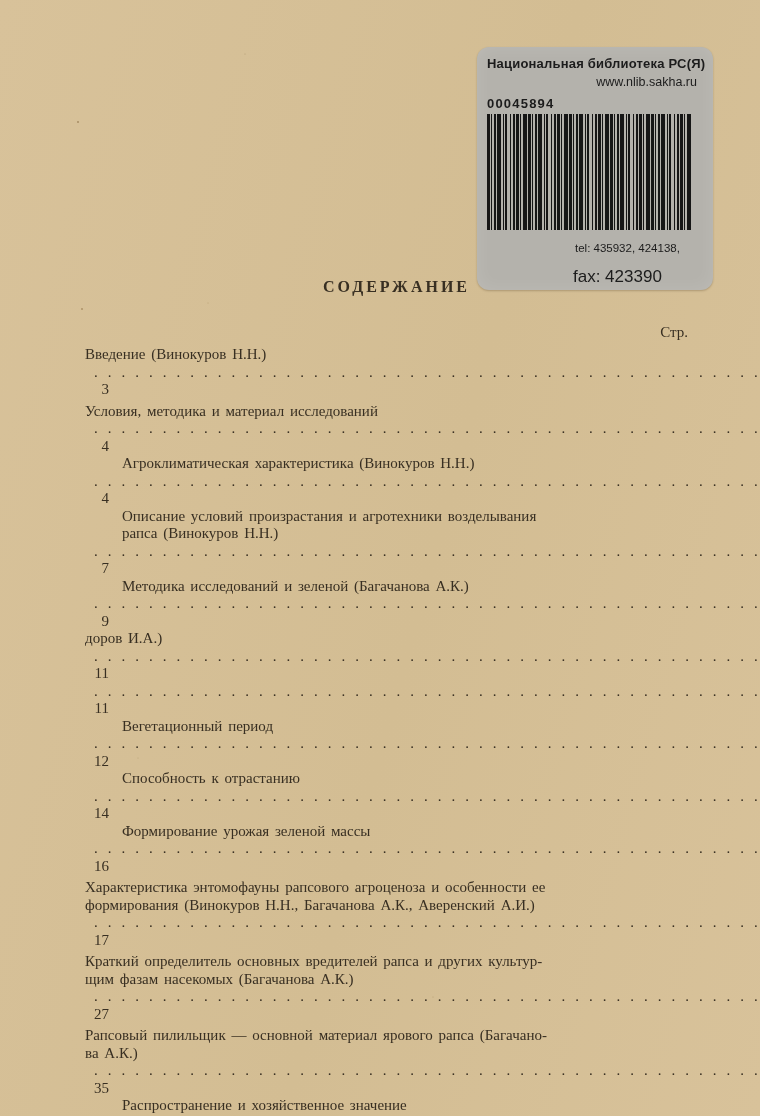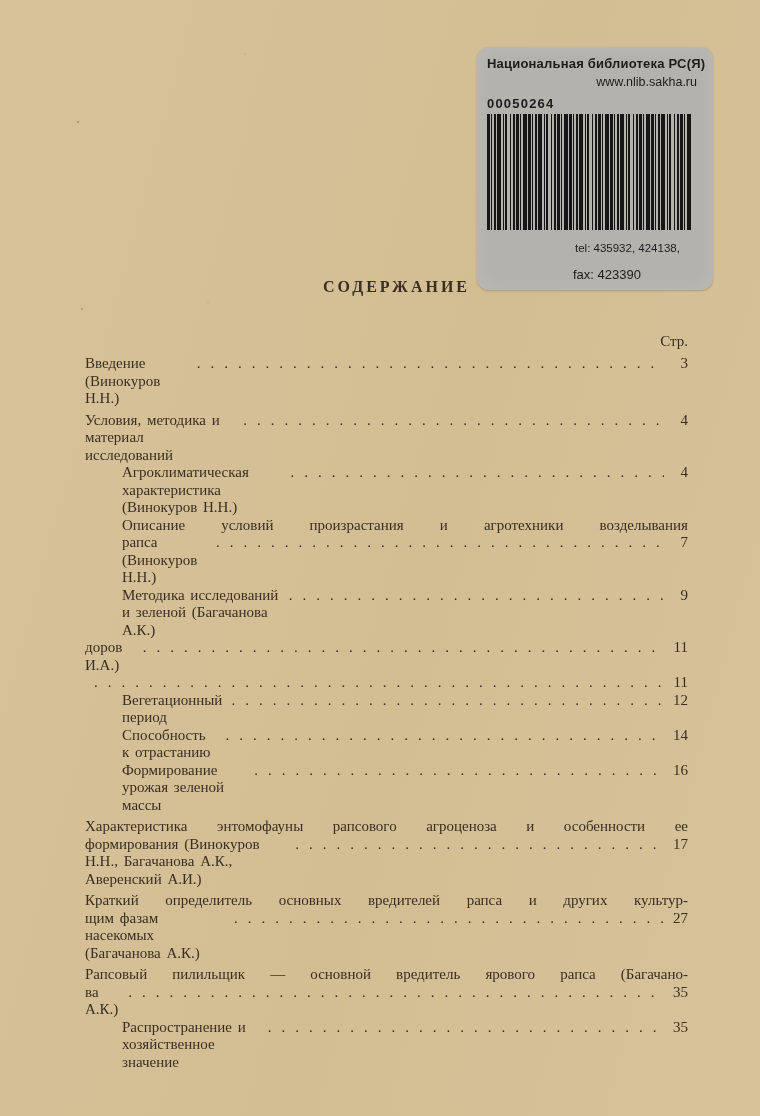--- a/index.html
+++ b/index.html
@@ -36,50 +36,50 @@
     font-family:"Liberation Sans", sans-serif;
     color:#1c1c1c;
     box-shadow: 0 1px 2px rgba(60,40,10,.25), inset 0 0 18px rgba(255,255,255,.12);
   }
   .s-name{ font-size:13px; font-weight:bold; letter-spacing:.2px; white-space:nowrap; }
   .s-web{ font-size:12.5px; text-align:right; margin-top:4px; padding-right:6px; }
   .s-num{ font-size:13px; font-weight:bold; letter-spacing:1.2px; margin-top:7px; }
   .barcode{ margin-top:3px; height:116px; display:flex; align-items:stretch; overflow:hidden; }
   .bar{ flex:0 0 auto; background:var(--barcode,#161616); }
   .s-tel{ font-size:11.5px; margin-top:12px; padding-left:88px; white-space:nowrap; }
-  .s-fax{ font-size:13px; margin-top:13px; padding-left:86px; white-space:nowrap; }
+  .s-fax{ font-size:17px; margin-top:13px; padding-left:86px; white-space:nowrap; }
   
   .content{ position:relative; padding:0 72px 0 85px; font-size:15px; word-spacing:2px; }
   .title{
     margin:278px 0 0 0; text-align:center;
     font-size:16px; font-weight:bold; letter-spacing:3px;
     transform:translateX(10px);
   }
-  .col-header{ text-align:right; margin-top:37px; line-height:17px; }
+  .col-header{ text-align:right; margin-top:28px; line-height:17px; }
   #toc{ margin-top:5px; }
-  .row{ display:flex; align-items:baseline; line-height:17.5px; }
+  .row{ display:flex; align-items:baseline; line-height:17.5px;flex-direction:column; }
   .row.gap{ margin-top:4px; }
   .row .t{ flex:0 1 auto; }
   .row.ind .t{ padding-left:37px; }
   .row.just .t{ flex:1 1 auto; text-align:justify; text-align-last:justify; }
   .leader{
     flex:1 1 auto; overflow:hidden; white-space:nowrap;
     letter-spacing:10px; padding-left:9px; direction:ltr;
   }
   .pg{ flex:0 0 auto; min-width:24px; text-align:right; }
 </style>
 </head>
 <body>
 
 <div class="page">
 
   <div class="sticker">
     <div class="s-name">Национальная библиотека РС(Я)</div>
     <div class="s-web">www.nlib.sakha.ru</div>
-    <div class="s-num">00050264</div>
+    <div class="s-num">00045894</div>
     <div class="barcode" id="barcode">
         <span class="bar" style="width: 3px; margin-right: 1px;"></span>
         <span class="bar" style="width: 1px; margin-right: 2px;"></span>
         <span class="bar" style="width: 2px; margin-right: 1px;"></span>
         <span class="bar" style="width: 4px; margin-right: 2px;"></span>
         <span class="bar" style="width: 1px; margin-right: 1px;"></span>
         <span class="bar" style="width: 2px; margin-right: 3px;"></span>
         <span class="bar" style="width: 1px; margin-right: 2px;"></span>
         <span class="bar" style="width: 2px; margin-right: 1px;"></span>
         <span class="bar" style="width: 3px; margin-right: 1px;"></span>
@@ -200,21 +200,21 @@
         </div>
         <div class="row gap just">
           <span class="t">Краткий определитель основных вредителей рапса и других культур-</span>
         </div>
         <div class="row">
           <span class="t">щим фазам насекомых (Багачанова А.К.)</span>
           <span class="leader">............................................................</span>
           <span class="pg">27</span>
         </div>
         <div class="row gap just">
-          <span class="t">Рапсовый пилильщик — основной вредитель ярового рапса (Багачано-</span>
+          <span class="t">Рапсовый пилильщик — основной материал ярового рапса (Багачано-</span>
         </div>
         <div class="row">
           <span class="t">ва А.К.)</span>
           <span class="leader">............................................................</span>
           <span class="pg">35</span>
         </div>
         <div class="row ind">
           <span class="t">Распространение и хозяйственное значение</span>
           <span class="leader">............................................................</span>
           <span class="pg">35</span>

